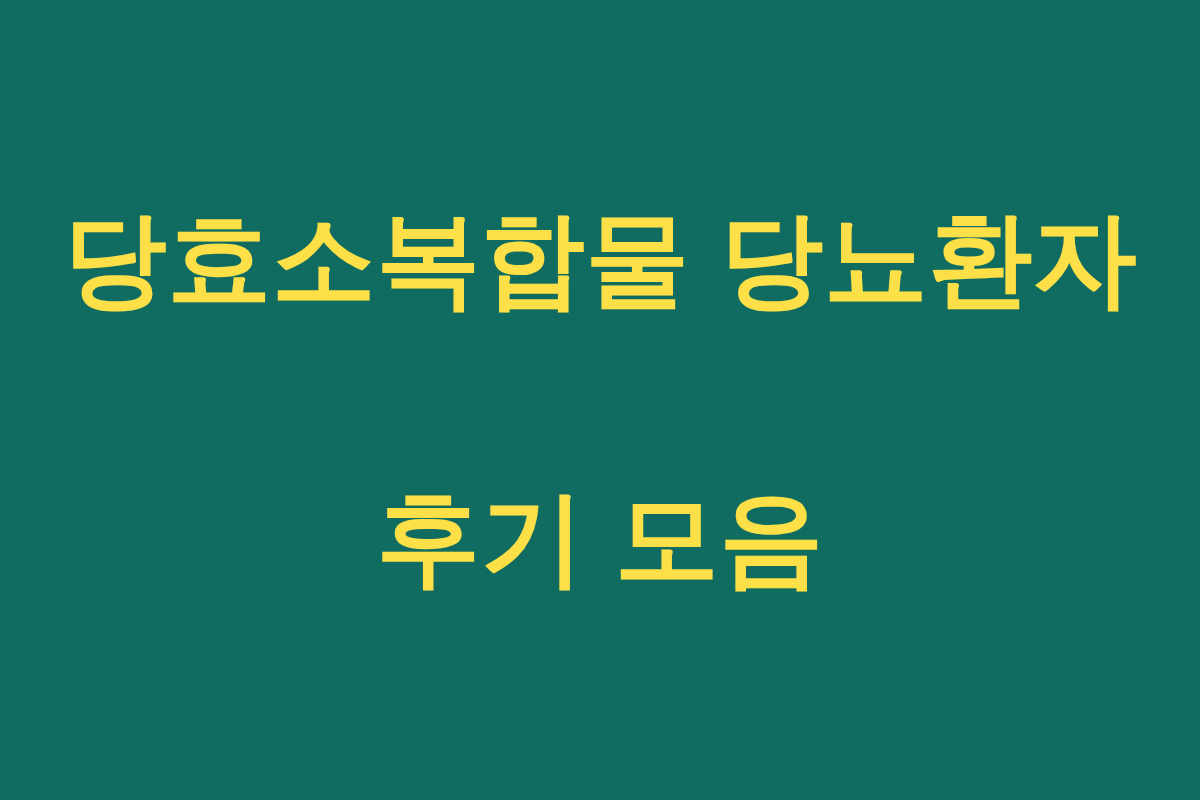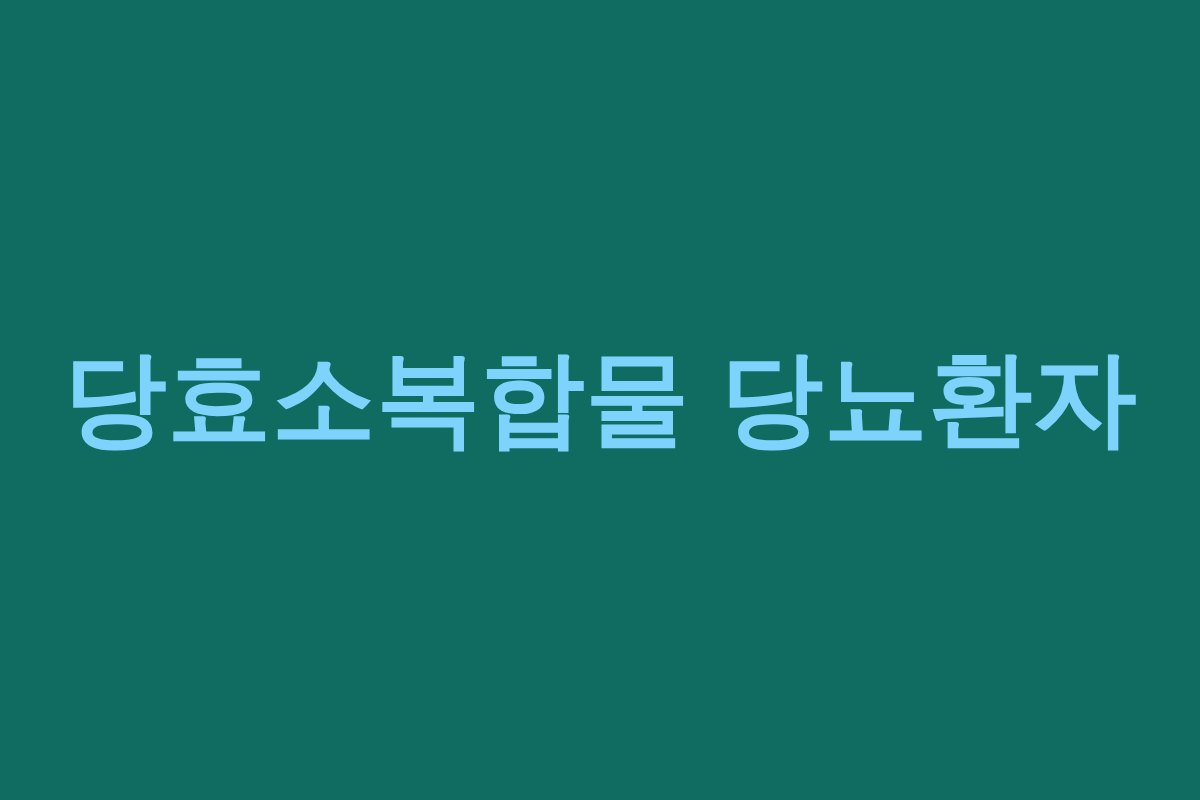--- a/index.html
+++ b/index.html
@@ -51,17 +51,18 @@
 
   .line-2 {
     font-size: 104px;
   }
 </style>
 </head>
 <body>
 
 <div id="poster" style="background: rgb(16, 107, 97);">
 
-  <h1 id="headline" style="color: #7dd3fc;">
+  <h1 id="headline" style="color: #fde047;">
     <span class="headline-line line-1">당효소복합물 당뇨환자</span>
+    <span class="headline-line line-2">후기 모음</span>
   </h1>
 
 </div>
 
 </body></html>

